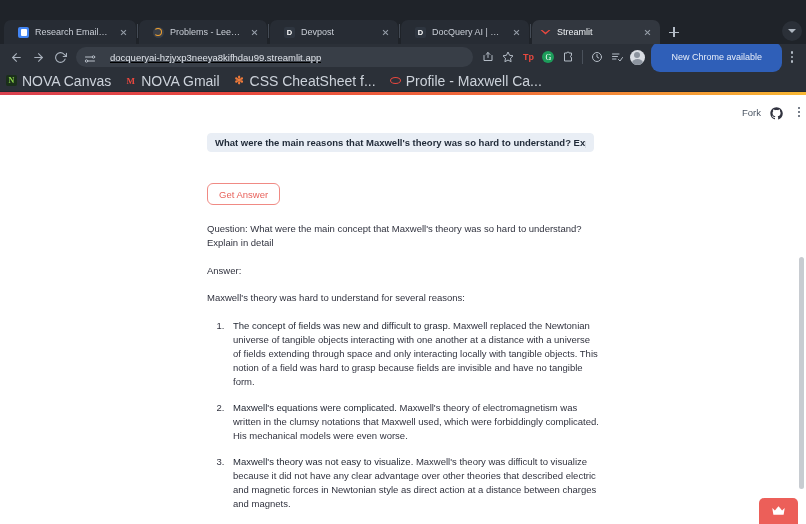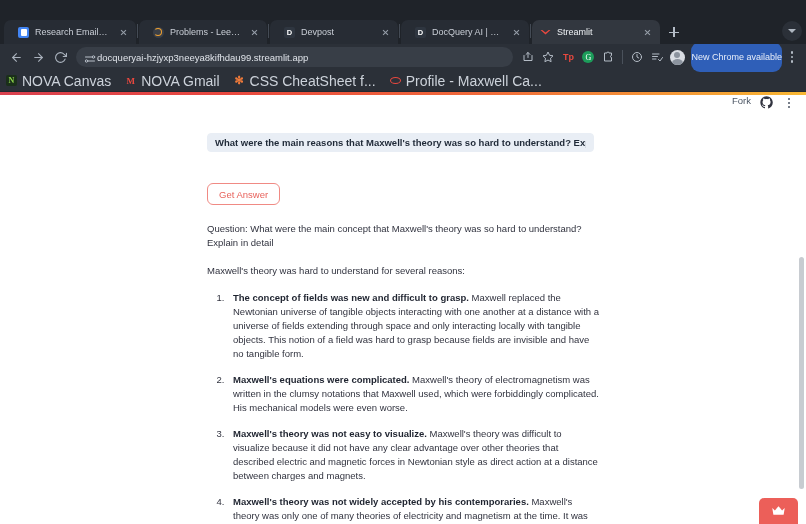--- a/index.html
+++ b/index.html
@@ -114,23 +114,24 @@
     font-size: 11px;
   }
   .navbtn svg { display:block; }
   .urlbox {
     flex: 1 1 auto;
     height: 20px;
     background: #383e47;
     border-radius: 11px;
     display: flex; align-items: center;
     padding: 0 8px;
-    gap: 1px;
+    gap: 14px;
     margin: 0 4px;
     min-width: 0;
+    text-decoration: underline;
   }
   .url-text {
     font-size: 9.5px; color: #dfe3e9;
     white-space: nowrap; overflow: hidden; text-overflow: ellipsis;
   }
   .tune-icon { flex:0 0 12px; width:12px; height:12px; color:#b9c0ca; }
   .omni-icon {
     width: 18px; height: 18px; flex:0 0 18px;
     display:flex;align-items:center;justify-content:center;
     color:#b4bcc6;
@@ -152,21 +153,21 @@
   }
   .avatar-circle::after{
     content:"";position:absolute;left:2px;top:9.5px;width:11px;height:8px;border-radius:50% 50% 0 0;background:#8b939e;
   }
   .chrome-pill {
     background: #2f5fb8;
     color: #e6edf9;
     font-size: 9px;
     height: 30px;
     border-radius: 9px;
-    padding: 0 0;
+    padding: 0 20px;
     display:flex;align-items:center;
     white-space: nowrap;
     margin-left: 3px;
   }
   .kebab {
     width: 16px; height: 18px; flex:0 0 16px;
     display:flex;flex-direction:column;align-items:center;justify-content:center;gap:2px;
   }
   .kebab i { width:2.5px;height:2.5px;border-radius:50%;background:#b4bcc6;display:block;}
 
@@ -195,22 +196,22 @@
     overflow: hidden;
   }
   .loadbar {
     height: 3px;
     background: linear-gradient(to right, #d9414f 0%, #e8483f 28%, #f06a3a 60%, #f7b733 100%);
   }
 
   .st-header {
     height: 34px;
     display: flex;
+    align-items: center;
     justify-content: flex-end;
-    padding-right: 10px;
     gap: 9px;
     background: #fff;
   }
   .fork-label { font-size: 9.5px; color: #4b5563; }
   .gh-icon { width: 13px; height: 13px; color: #31333F; }
   .st-kebab { width:14px;height:16px;display:flex;flex-direction:column;align-items:center;justify-content:center;gap:2px;}
   .st-kebab i { width:2.2px;height:2.2px;border-radius:50%;background:#4b5563;display:block;}
 
   .st-main {
     padding: 4px 0 0 207px;
@@ -262,21 +263,21 @@
     padding-left: 16px;
     list-style-position: outside;
   }
   ol.reasons li {
     font-size: 9.5px;
     color: #31333F;
     line-height: 1.47;
     margin-bottom: 12px;
     padding-left: 6px;
   }
-  ol.reasons li b { font-weight: bold; color:#1f2430; }
+  ol.reasons li b { font-weight: normal; color:#1f2430; }
 
   
   .scroll-track {
     position: absolute;
     right: 2px; top: 0; bottom: 0;
     width: 6px;
   }
   .scroll-thumb {
     position: absolute;
     right: 0;
@@ -470,20 +471,21 @@
 
 
       <div class="q-input">
         <span placeholder="Ask any question about the document">What were the main reasons that Maxwell's theory was so hard to understand? Explain in detail</span>
       </div>
 
       <div class="get-answer">Get Answer</div>
 
       <div class="answer-block">
         <div class="ans-p">Question: What were the main concept that Maxwell's theory was so hard to understand? Explain in detail</div>
+        <div class="ans-p">Answer:</div>
         <div class="ans-p">Maxwell's theory was hard to understand for several reasons:</div>
 
         <ol class="reasons">
           <li>
             <b>The concept of fields was new and difficult to grasp.</b><span> Maxwell replaced the Newtonian universe of tangible objects interacting with one another at a distance with a universe of fields extending through space and only interacting locally with tangible objects. This notion of a field was hard to grasp because fields are invisible and have no tangible form.</span>
           </li>
           <li>
             <b>Maxwell's equations were complicated.</b><span> Maxwell's theory of electromagnetism was written in the clumsy notations that Maxwell used, which were forbiddingly complicated. His mechanical models were even worse.</span>
           </li>
           <li>

